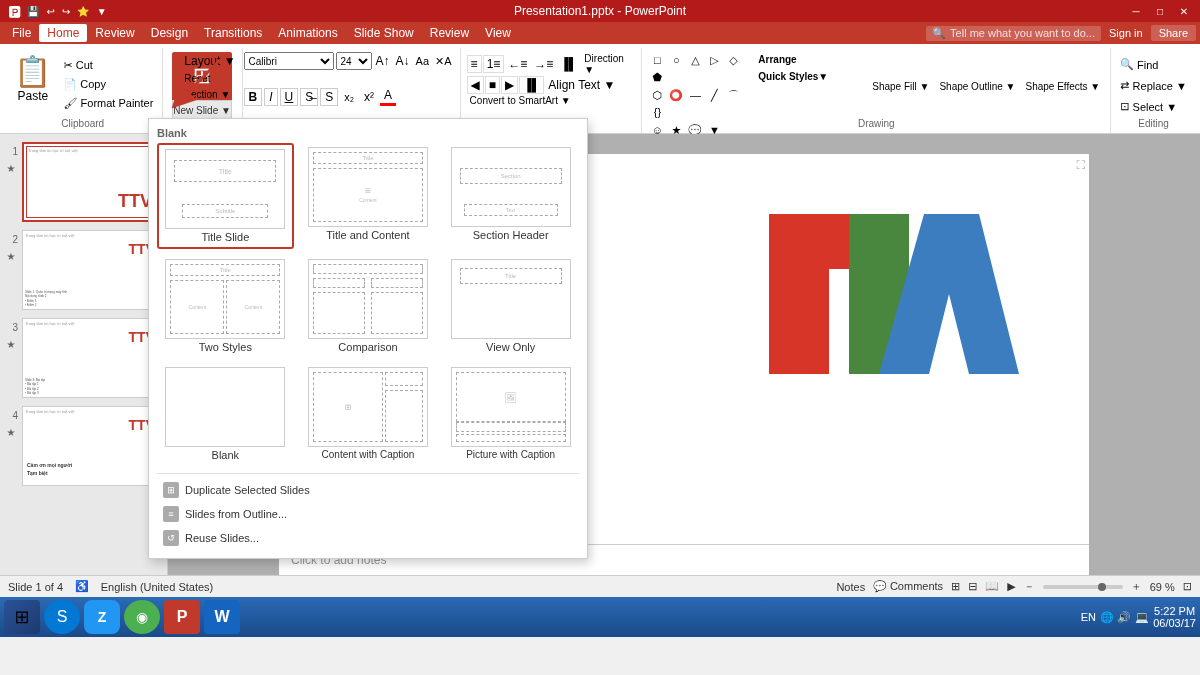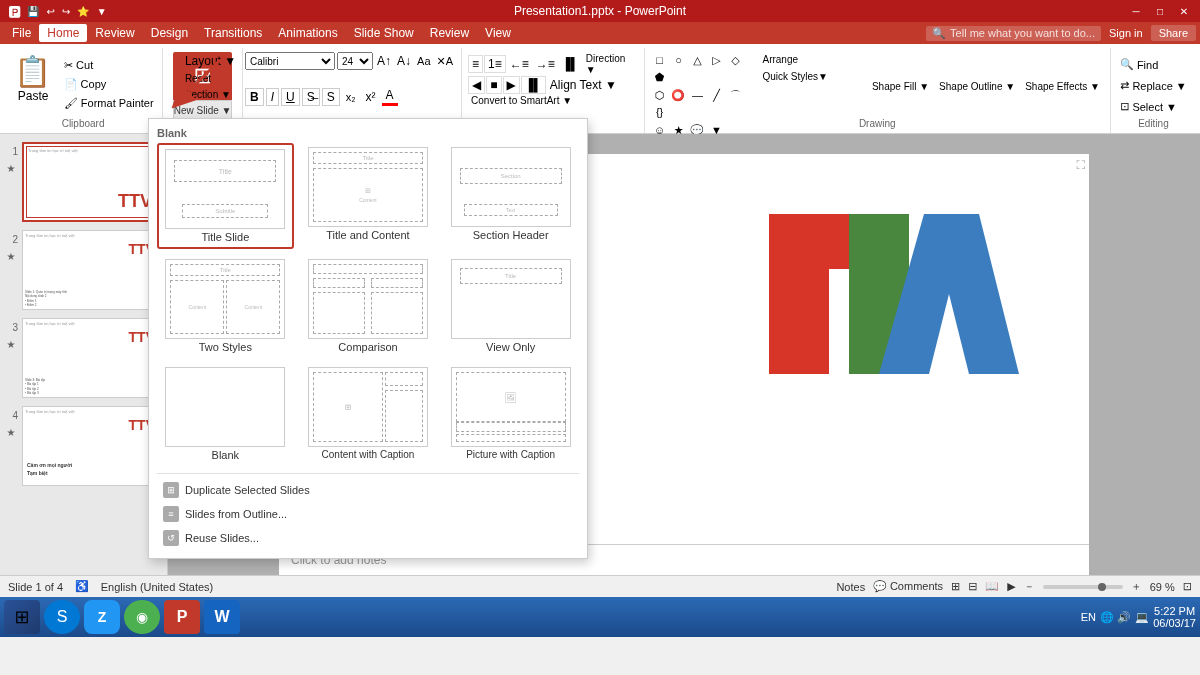--- a/index.html
+++ b/index.html
@@ -244,21 +244,21 @@
           <span class="shape-btn">⌒</span>
           <span class="shape-btn">{}</span>
         </div>
         <div class="shape-row">
           <span class="shape-btn">☺</span>
           <span class="shape-btn">★</span>
           <span class="shape-btn">💬</span>
           <span class="shape-btn">▼</span>
         </div>
       </div>
-      <div style="display:flex;flex-direction:column;gap:2px;">
+      <div style="display:flex;flex-direction:column;gap:2px;font-weight:bold;">
         <div class="ribbon-btn-small" style="font-size:10px;">Arrange</div>
         <div class="ribbon-btn-small" style="font-size:10px;">Quick Styles▼</div>
       </div>
       <div style="display:flex;gap:2px;margin-left:32px;">
         <div class="ribbon-btn-small" style="font-size:10px;">Shape Fill ▼</div>
         <div class="ribbon-btn-small" style="font-size:10px;">Shape Outline ▼</div>
         <div class="ribbon-btn-small" style="font-size:10px;">Shape Effects ▼</div>
       </div>
     </div>
     <span class="ribbon-group-label">Drawing</span>

